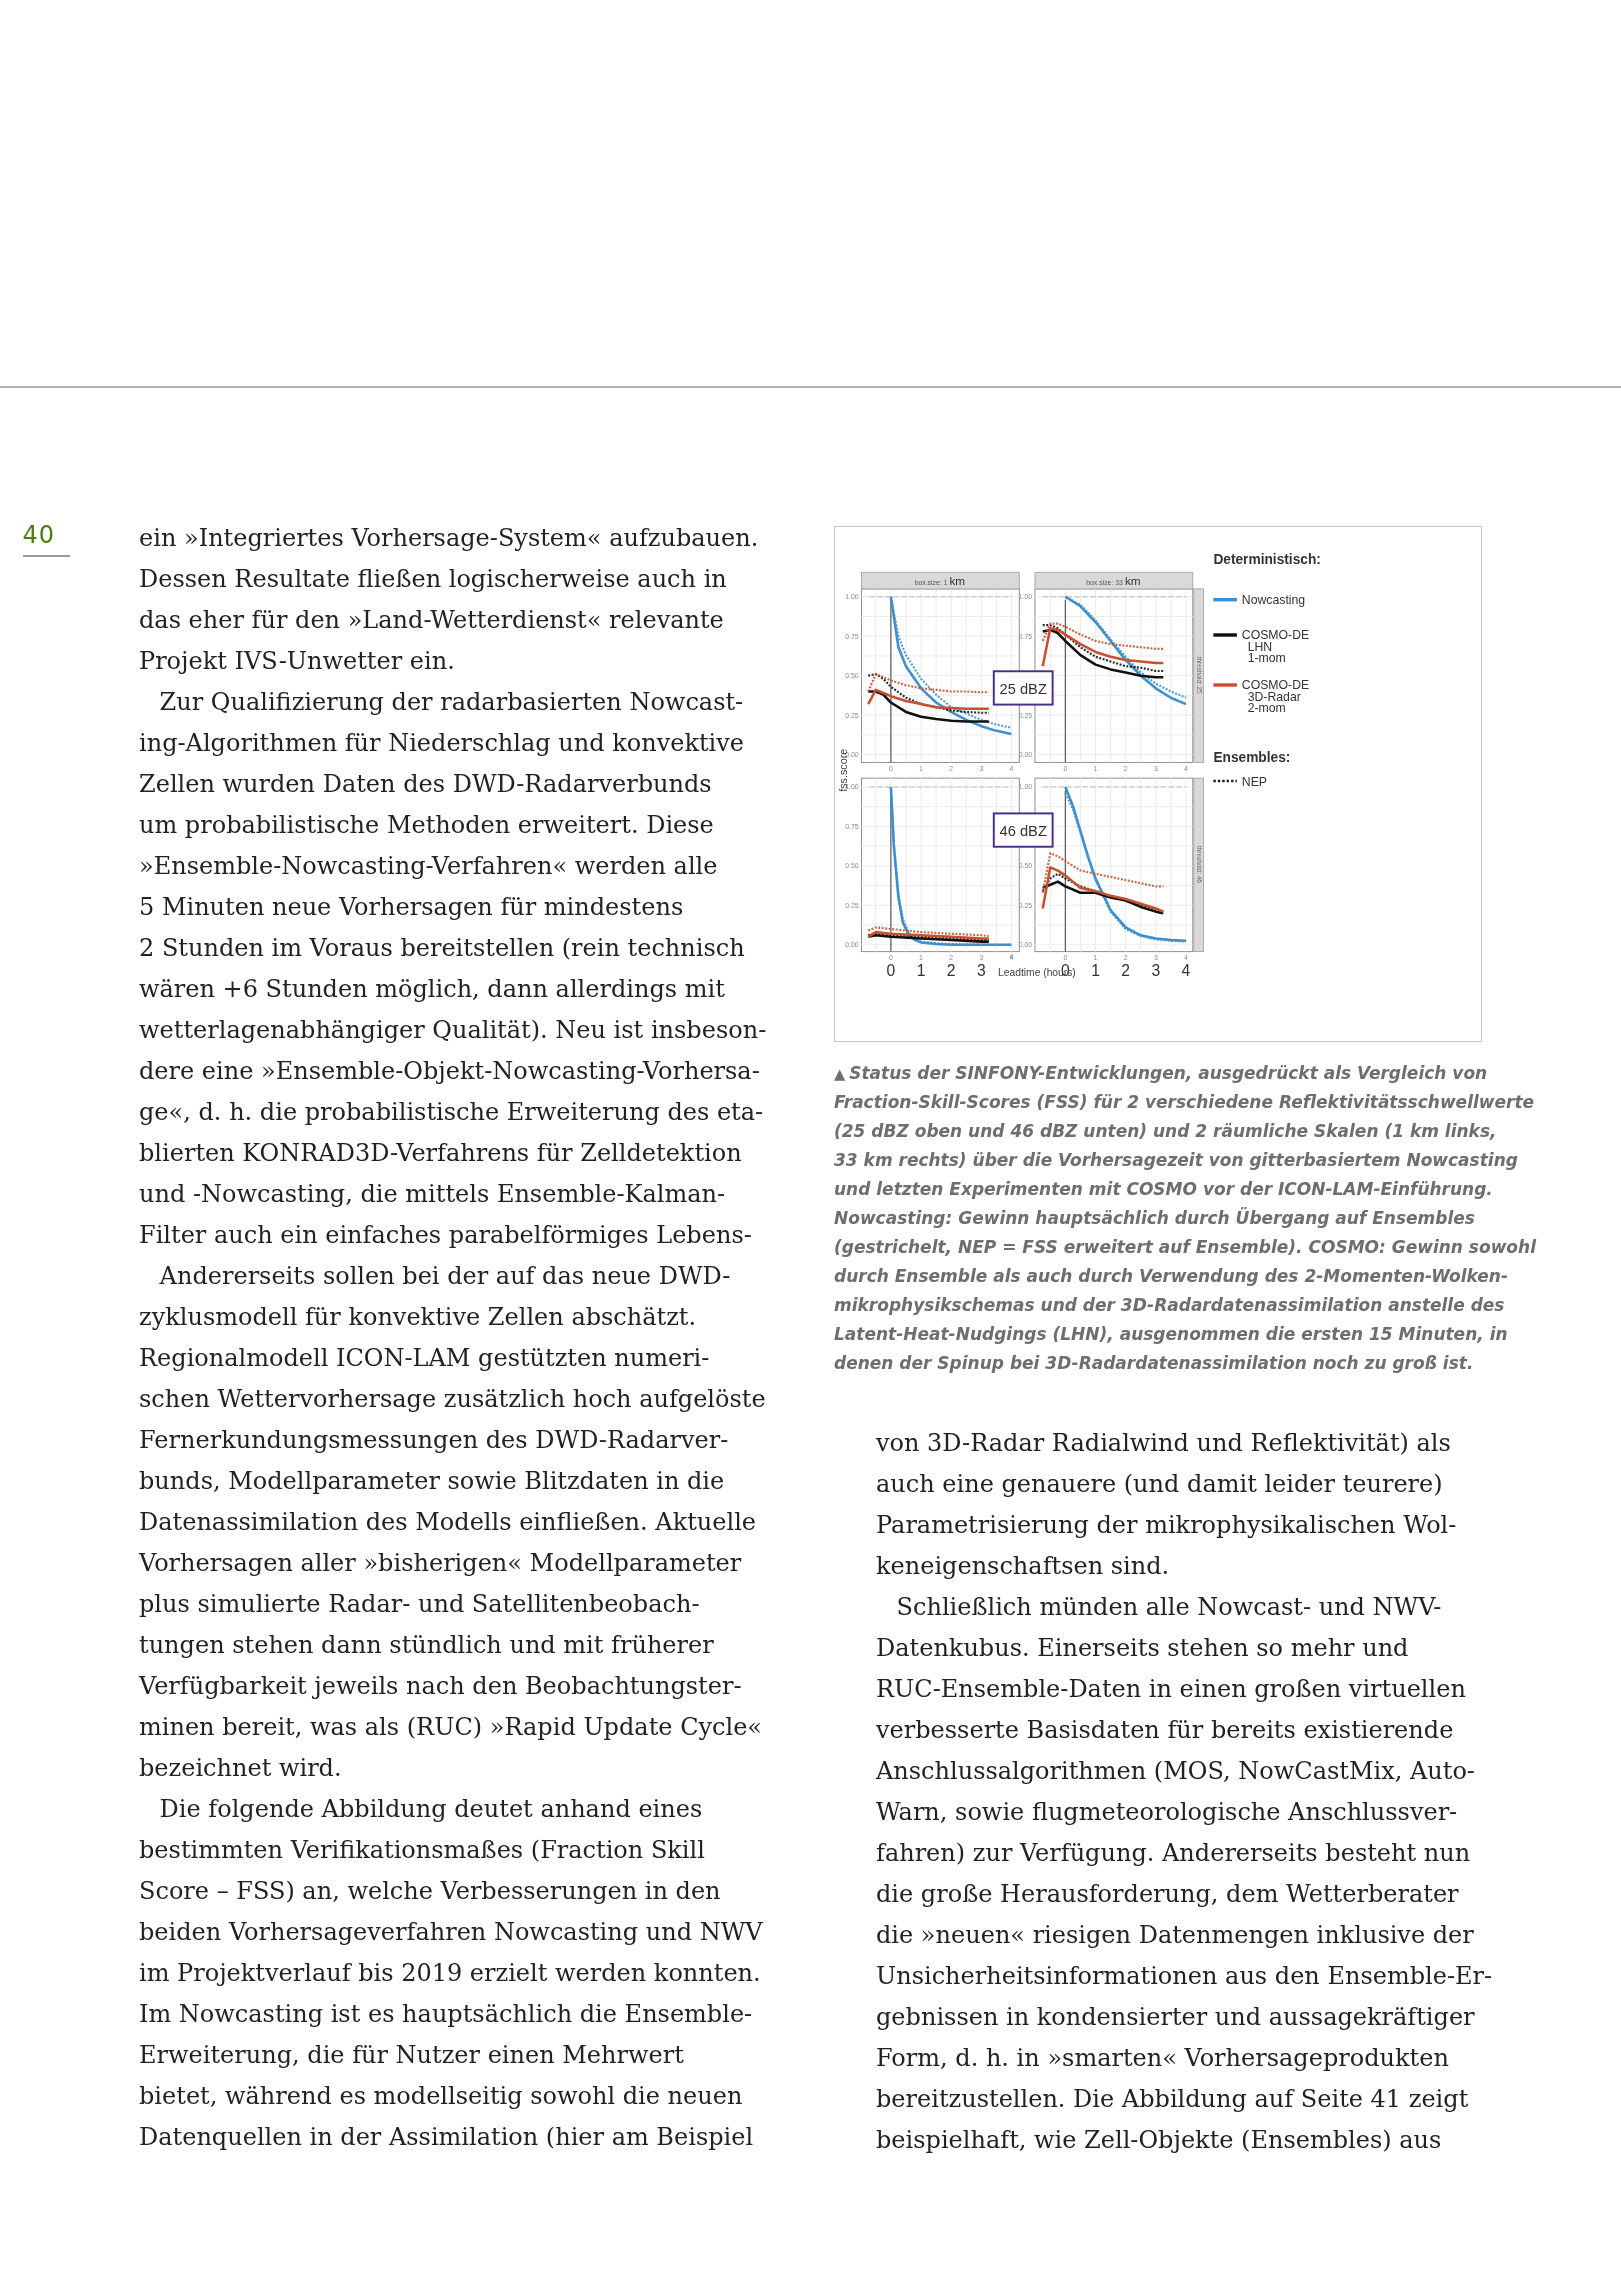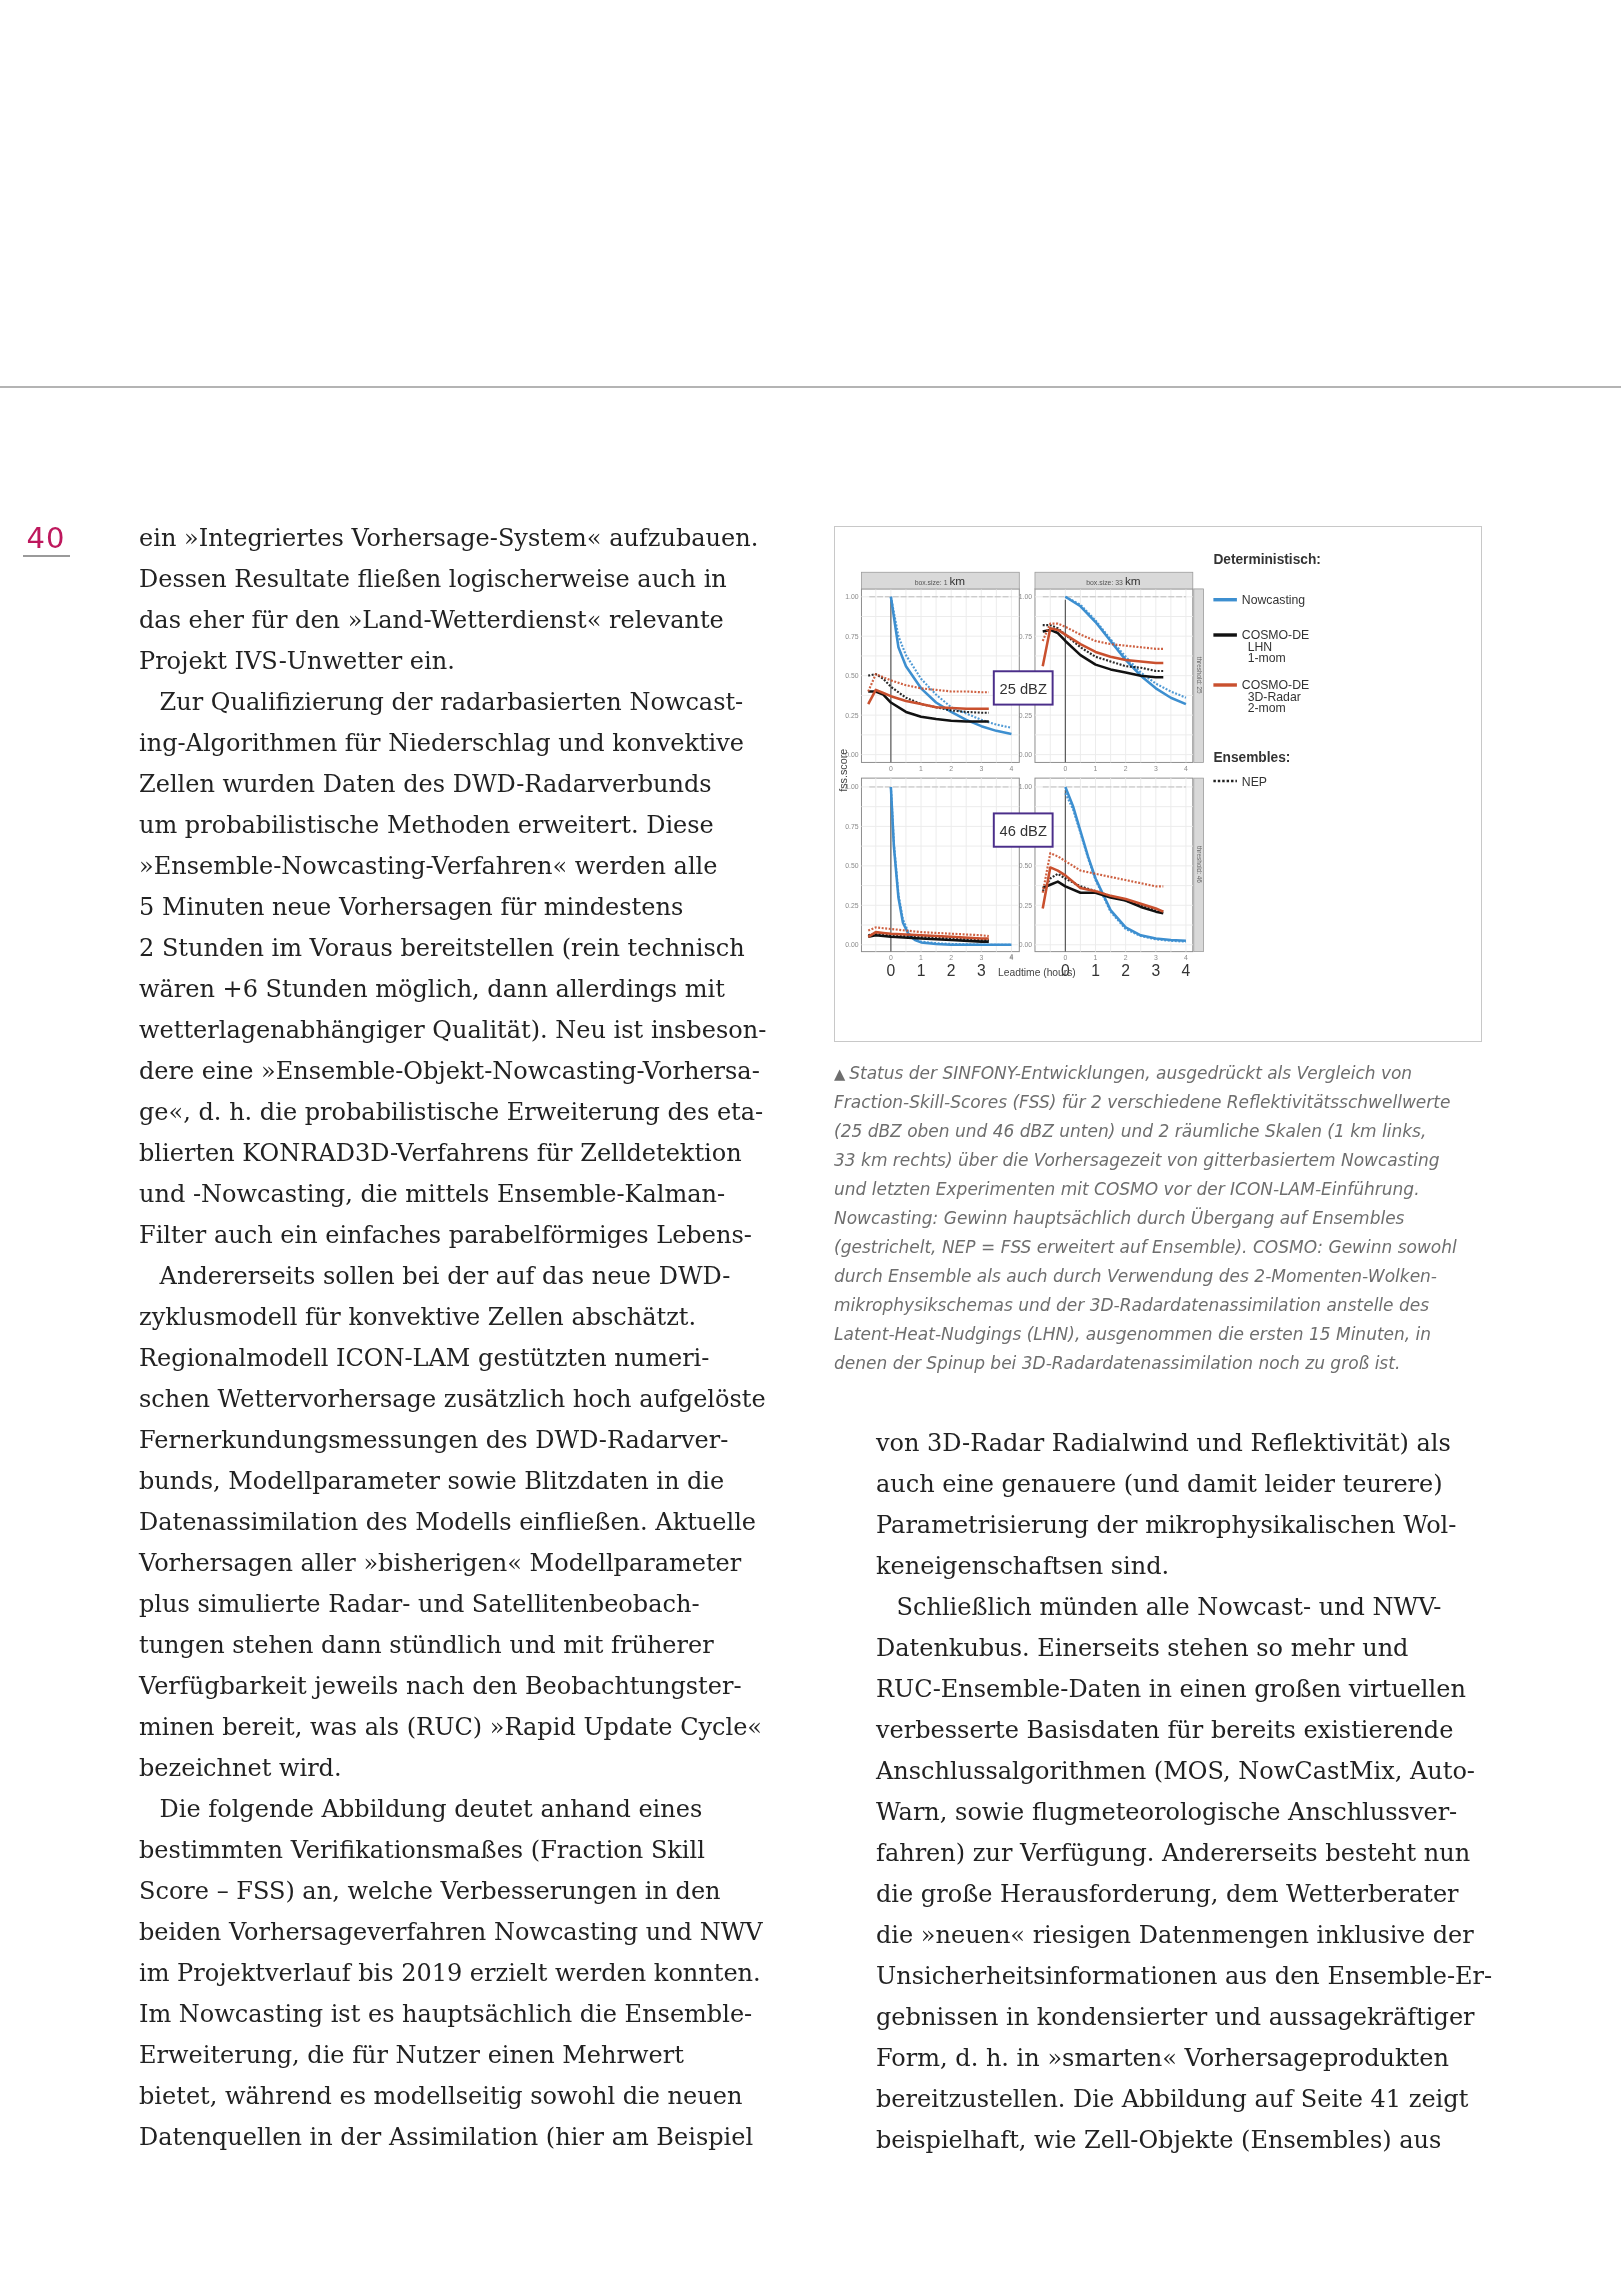--- a/index.html
+++ b/index.html
@@ -1,31 +1,31 @@
 <!DOCTYPE html>
 <html><head>
 <meta charset="utf-8">
 <style>
   html, body { margin: 0; padding: 0; background: #ffffff; }
   body { width: 1621px; height: 2293px; position: relative; overflow: hidden; }
   .rule { position: absolute; left: 0; top: 386px; width: 1621px; height: 2px; background: #b4b4b4; }
-  .page-num { position: absolute; left: 22.5px; top: 521px; width: 47px; text-align: center;
-    font-family: "DejaVu Sans", sans-serif; font-size: 29px; color: #be185d; letter-spacing: 1px; }
+  .page-num { position: absolute; left: 22.5px; top: 521px; width: 47px; text-align: left;
+    font-family: "DejaVu Sans", sans-serif; font-size: 24px; color: #4d7c0f; letter-spacing: 1px; }
   .page-num-line { position: absolute; left: 22.5px; top: 555px; width: 47px; height: 2px; background: #9a9a9a; }
   .col { position: absolute; font-family: "DejaVu Serif", serif; font-size: 24px; color: #222; }
   .col .line { height: 41px; line-height: 41px; white-space: nowrap; }
   .col .line.indent { padding-left: 20.6px; }
   .col-left { left: 139px; top: 518px; width: 667px; }
   .col-right { left: 876px; top: 1423px; width: 667px; }
   .figure { position: absolute; left: 834px; top: 526px; width: 646px; height: 514px;
     border: 1px solid #c8c8c8; background: #fff; }
   .figure svg { position: absolute; left: 0; top: 0; }
   .caption { position: absolute; left: 834px; top: 1059px; width: 657px;
     font-family: "DejaVu Sans", sans-serif; font-style: italic; font-size: 17px; color: #6e6e6e; }
-  .caption .cline { height: 29px; line-height: 29px; white-space: nowrap; }
+  .caption .cline { height: 29px; line-height: 29px; white-space: nowrap; font-weight: bold; }
   .caption .tri { font-style: normal; font-size: 14.7px; color: #6e6e6e; margin-right: 3.9px; }
 </style>
 </head>
 <body>
 
 <div class="rule"></div>
 
 <div class="page-num">40</div>
 <div class="page-num-line"></div>
 

